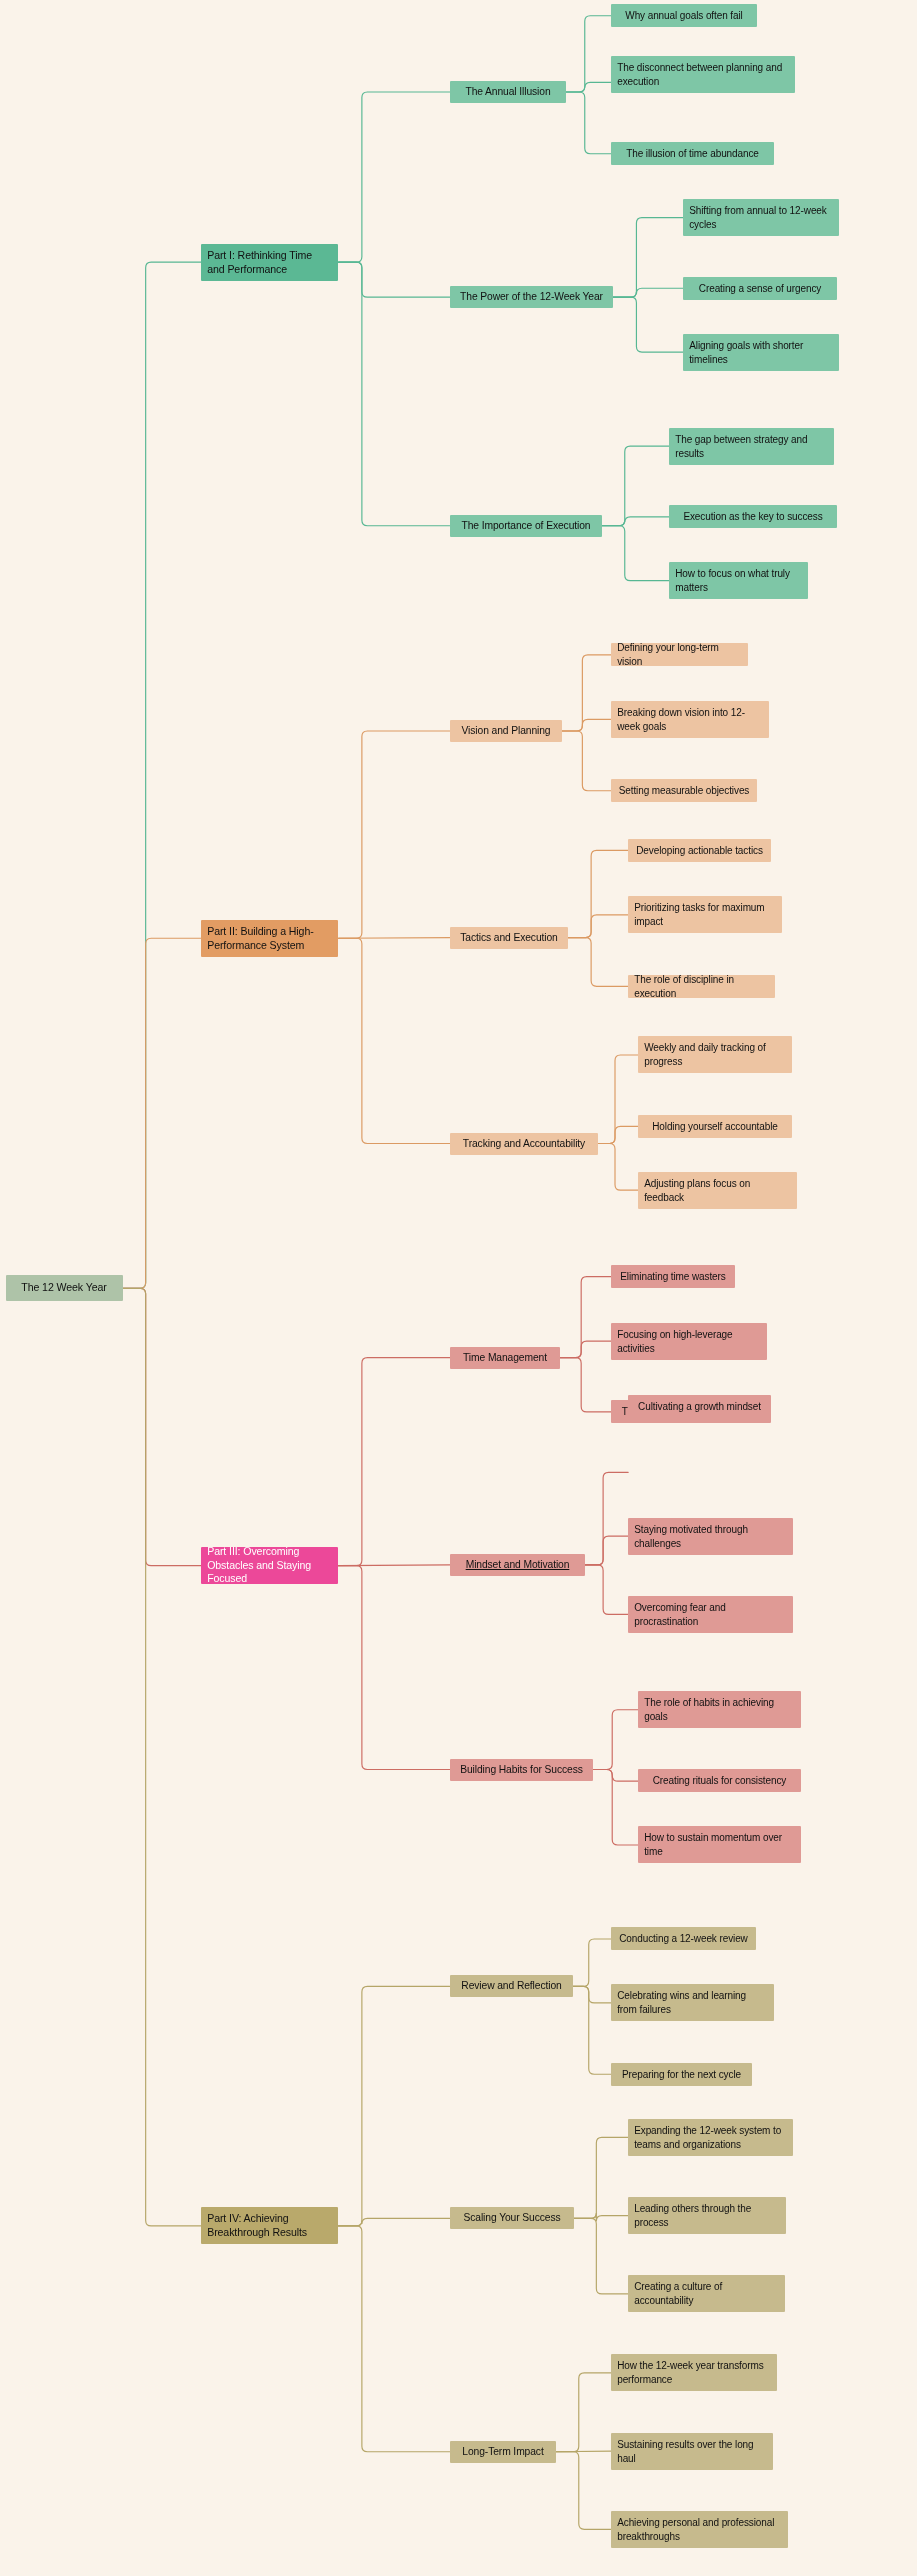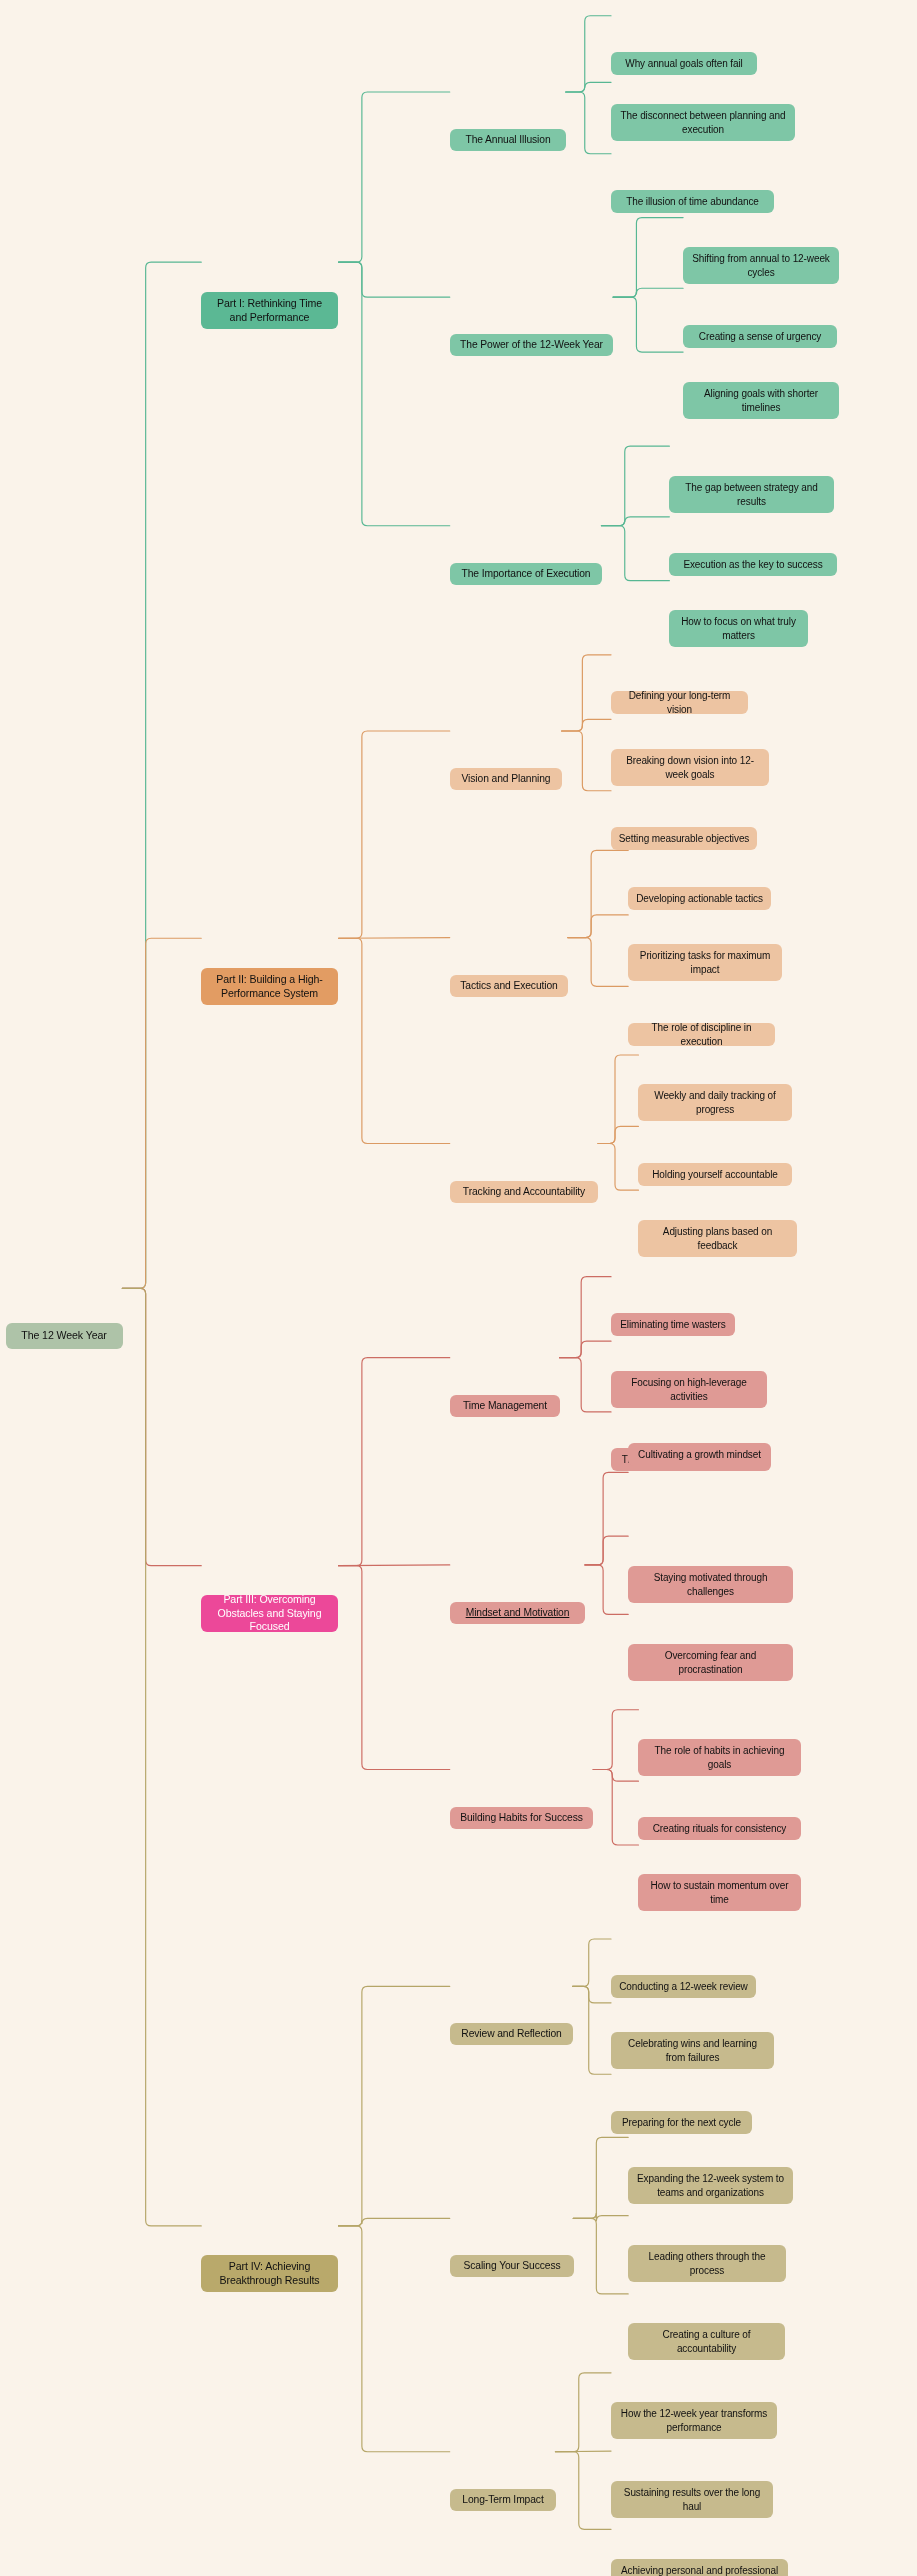--- a/index.html
+++ b/index.html
@@ -9,27 +9,26 @@
     font-family:"Liberation Sans", sans-serif;
     position:relative;
     overflow:hidden;
   }
   #mindmap{position:absolute;left:0;top:0;width:918px;height:2576px;}
   #edges{position:absolute;left:0;top:0;width:918px;height:2576px;pointer-events:none;}
   .node{
     position:absolute;
     box-sizing:border-box;
     display:flex;align-items:center;justify-content:center;
-    text-align:center;
-    border-radius:6px;
+    text-align:left;
+    border-radius:1px;
     padding:3.4px 6.2px;
     line-height:1.32;
     color:#111111;
     letter-spacing:-0.1px;
-    margin-top:48px;
   }
   .node.root{background:#AEC3A8;font-size:10.6px;}
   .lvl1{font-size:10.6px;}
   .lvl2{font-size:10.3px;}
   .lvl3{font-size:10px;}
 
   
   .c-green-dark{background:#5BB894;}
   .c-green{background:#7EC6A6;}
   .c-orange-dark{background:#E29C63;}
@@ -116,21 +115,21 @@
     <div class="node c-orange lvl3" style="left: 611px; top: 643px; width: 137px; height: 23px;">Defining your long-term vision</div>
     <div class="node c-orange lvl3" style="left: 611px; top: 701px; width: 158px; height: 37px;">Breaking down vision into 12-week goals</div>
     <div class="node c-orange lvl3" style="left: 611px; top: 779px; width: 146px; height: 23px;">Setting measurable objectives</div>
     <div class="node c-orange lvl2" style="left: 450px; top: 927px; width: 118px; height: 22px;">Tactics and Execution</div>
     <div class="node c-orange lvl3" style="left: 628px; top: 839px; width: 143px; height: 23px;">Developing actionable tactics</div>
     <div class="node c-orange lvl3" style="left: 628px; top: 896px; width: 154px; height: 37px;">Prioritizing tasks for maximum impact</div>
     <div class="node c-orange lvl3" style="left: 628px; top: 975px; width: 147px; height: 23px;">The role of discipline in execution</div>
     <div class="node c-orange lvl2" style="left: 450px; top: 1133px; width: 148px; height: 22px;">Tracking and Accountability</div>
     <div class="node c-orange lvl3" style="left: 638px; top: 1036px; width: 154px; height: 37px;">Weekly and daily tracking of progress</div>
     <div class="node c-orange lvl3" style="left: 638px; top: 1115px; width: 154px; height: 23px;">Holding yourself accountable</div>
-    <div class="node c-orange lvl3" style="left: 638px; top: 1172px; width: 159px; height: 37px;">Adjusting plans based on feedback</div>
+    <div class="node c-orange lvl3" style="left: 638px; top: 1172px; width: 159px; height: 37px;">Adjusting plans focus on feedback</div>
     <div class="node c-red-dark lvl1" style="left: 201px; top: 1547px; width: 137px; height: 37px;">Part III: Overcoming Obstacles and Staying Focused</div>
     <div class="node c-red lvl2" style="left: 450px; top: 1347px; width: 110px; height: 22px;">Time Management</div>
     <div class="node c-red lvl3" style="left: 611px; top: 1265px; width: 124px; height: 23px;">Eliminating time wasters</div>
     <div class="node c-red lvl3" style="left: 611px; top: 1323px; width: 156px; height: 37px;">Focusing on high-leverage activities</div>
     <div class="node c-red lvl3" style="left: 611px; top: 1400px; width: 160px; height: 23px;">The importance of time blocking</div>
     <div class="node c-red lvl2" style="left: 450px; top: 1554px; width: 135px; height: 22px; text-decoration: underline;">Mindset and Motivation</div>
     <div class="node c-red lvl3" style="left: 628px; top: 1395px; width: 143px; height: 23px;">Cultivating a growth mindset</div>
     <div class="node c-red lvl3" style="left: 628px; top: 1518px; width: 165px; height: 37px;">Staying motivated through challenges</div>
     <div class="node c-red lvl3" style="left: 628px; top: 1596px; width: 165px; height: 37px;">Overcoming fear and procrastination</div>
     <div class="node c-red lvl2" style="left: 450px; top: 1759px; width: 143px; height: 22px;">Building Habits for Success</div>

